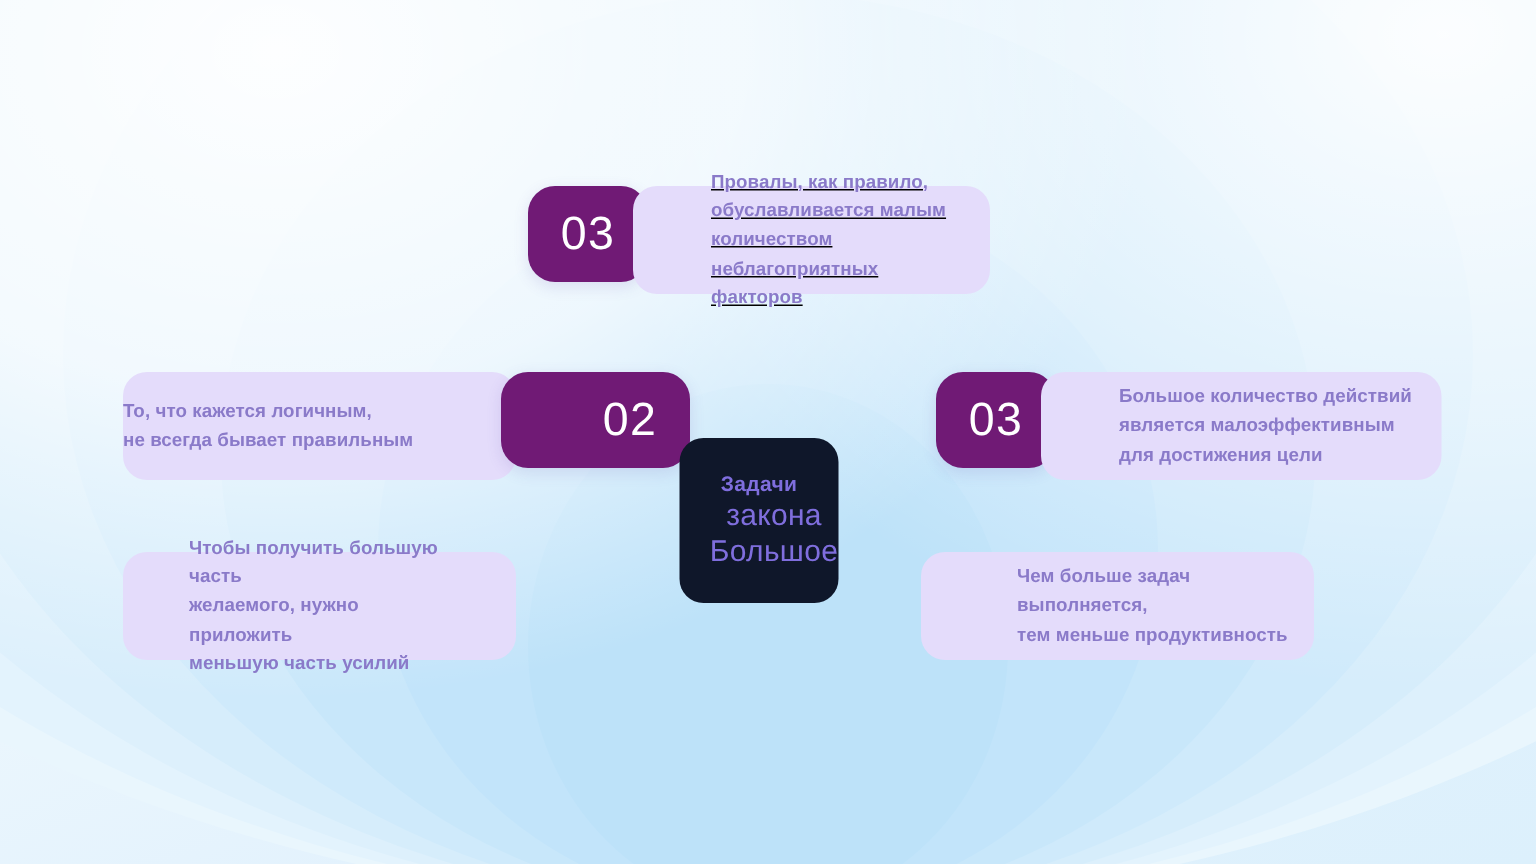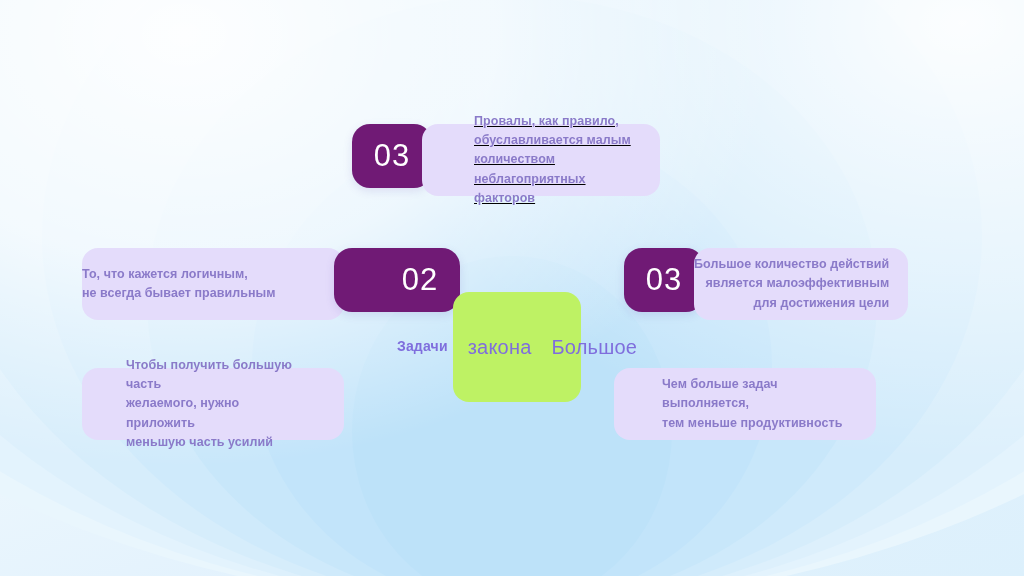--- a/index.html
+++ b/index.html
@@ -97,42 +97,42 @@
   
   #row-02 { left: 82px; top: 248px; }
   #row-02 .panel { width: 262px; height: 72px; margin-right: -10px; padding-right: 50px; }
 
   
   #row-01 { left: 82px; top: 368px; }
   #row-01 .panel { width: 262px; height: 72px; margin-right: -10px; padding-left: 44px; padding-right: 50px; justify-content: flex-end; }
 
   
   #row-04 { left: 624px; top: 248px; }
-  #row-04 .panel { width: 214px; height: 72px; margin-left: -10px; padding-right: 16px; text-align: right; }
+  #row-04 .panel { width: 267px; height: 72px; margin-left: -10px; padding-left: 52px; padding-right: 16px; }
 
   
   #row-05 { left: 624px; top: 368px; }
-  #row-05 .panel { width: 262px; height: 72px; margin-left: -10px; padding-left: 48px; padding-right: 16px; }
+  #row-05 .panel { width: 262px; height: 72px; margin-left: -10px; padding-left: 64px; padding-right: 16px; }
 
   .badge-first { order: 0; }
   .panel-after { order: 1; }
   .panel-before { order: 0; }
   .badge-last  { order: 1; padding-left: 46px; }
 
   
   #center-card {
     position: absolute;
     left: 453px;
     top: 292px;
-    width: 128px;
+    width: 106px;
     height: 110px;
-    background: #bef264;
+    background: #0f172a;
     border-radius: 16px;
     display: flex;
-    flex-direction: row;
+    flex-direction: column;
     align-items: center;
     justify-content: center;
     text-align: center;
   }
   #center-card .c-small {
     color: #7f6edd;
     font-size: 14px;
     font-weight: 700;
     line-height: 1.25;
     letter-spacing: 0.2px;

